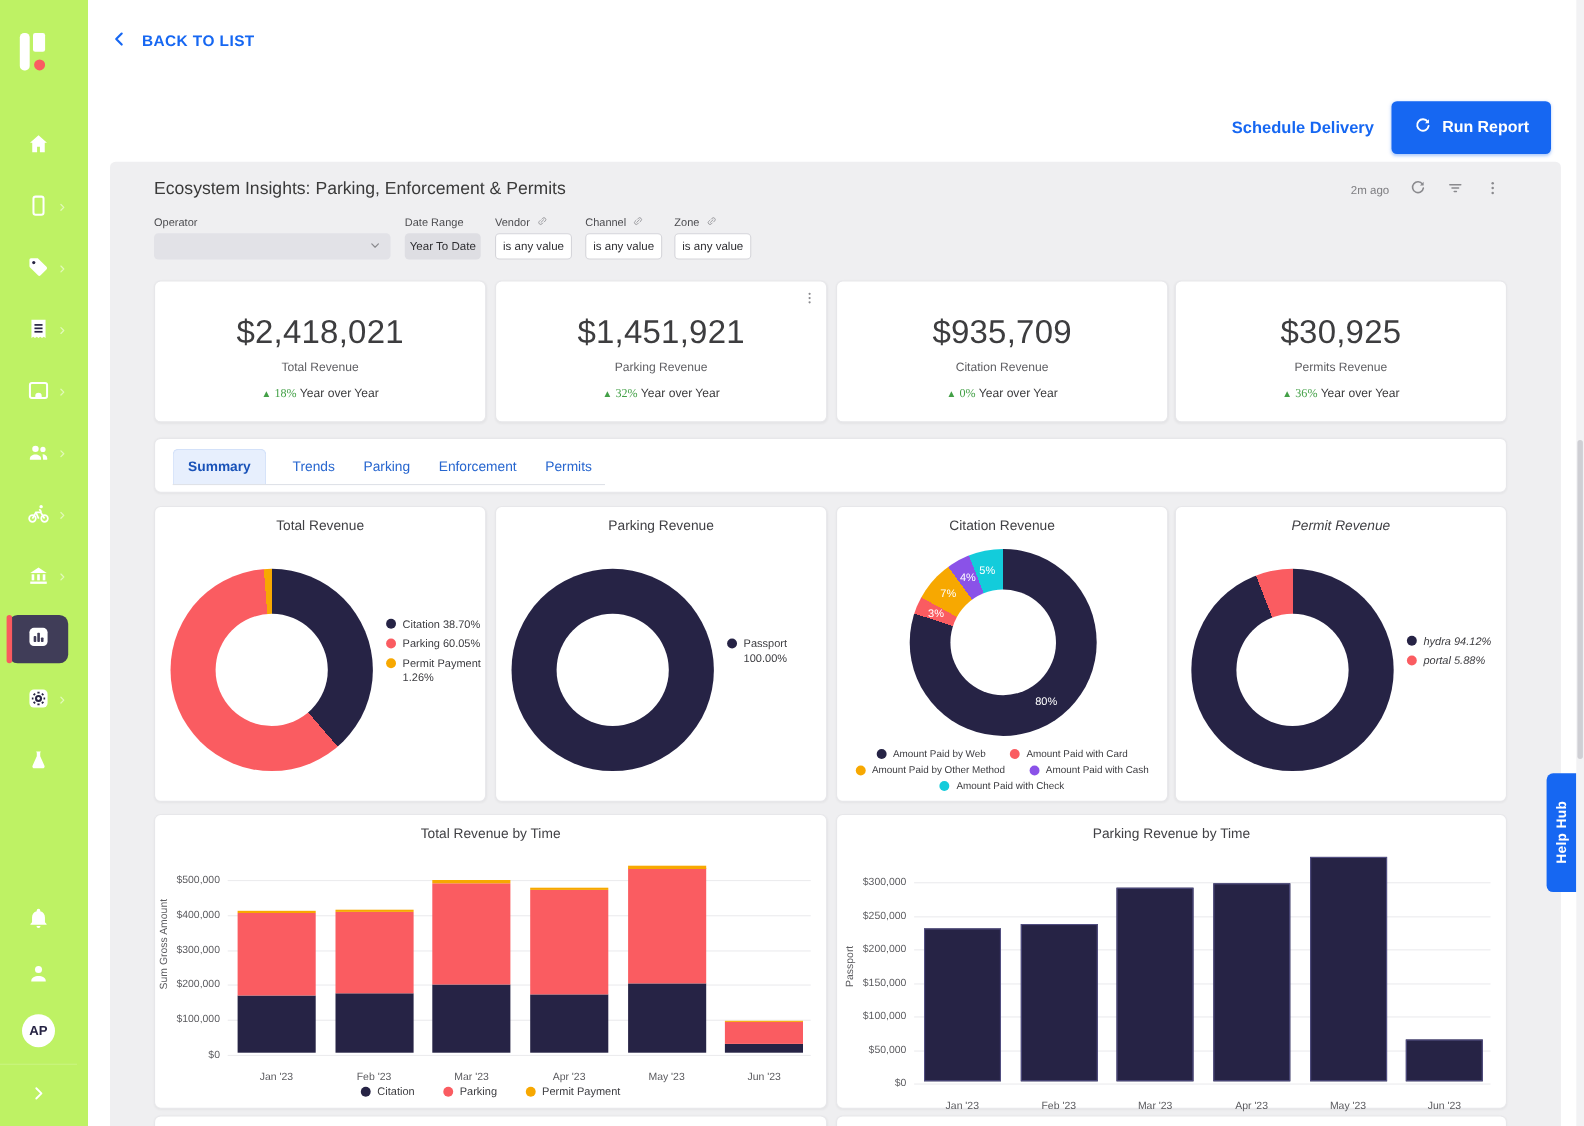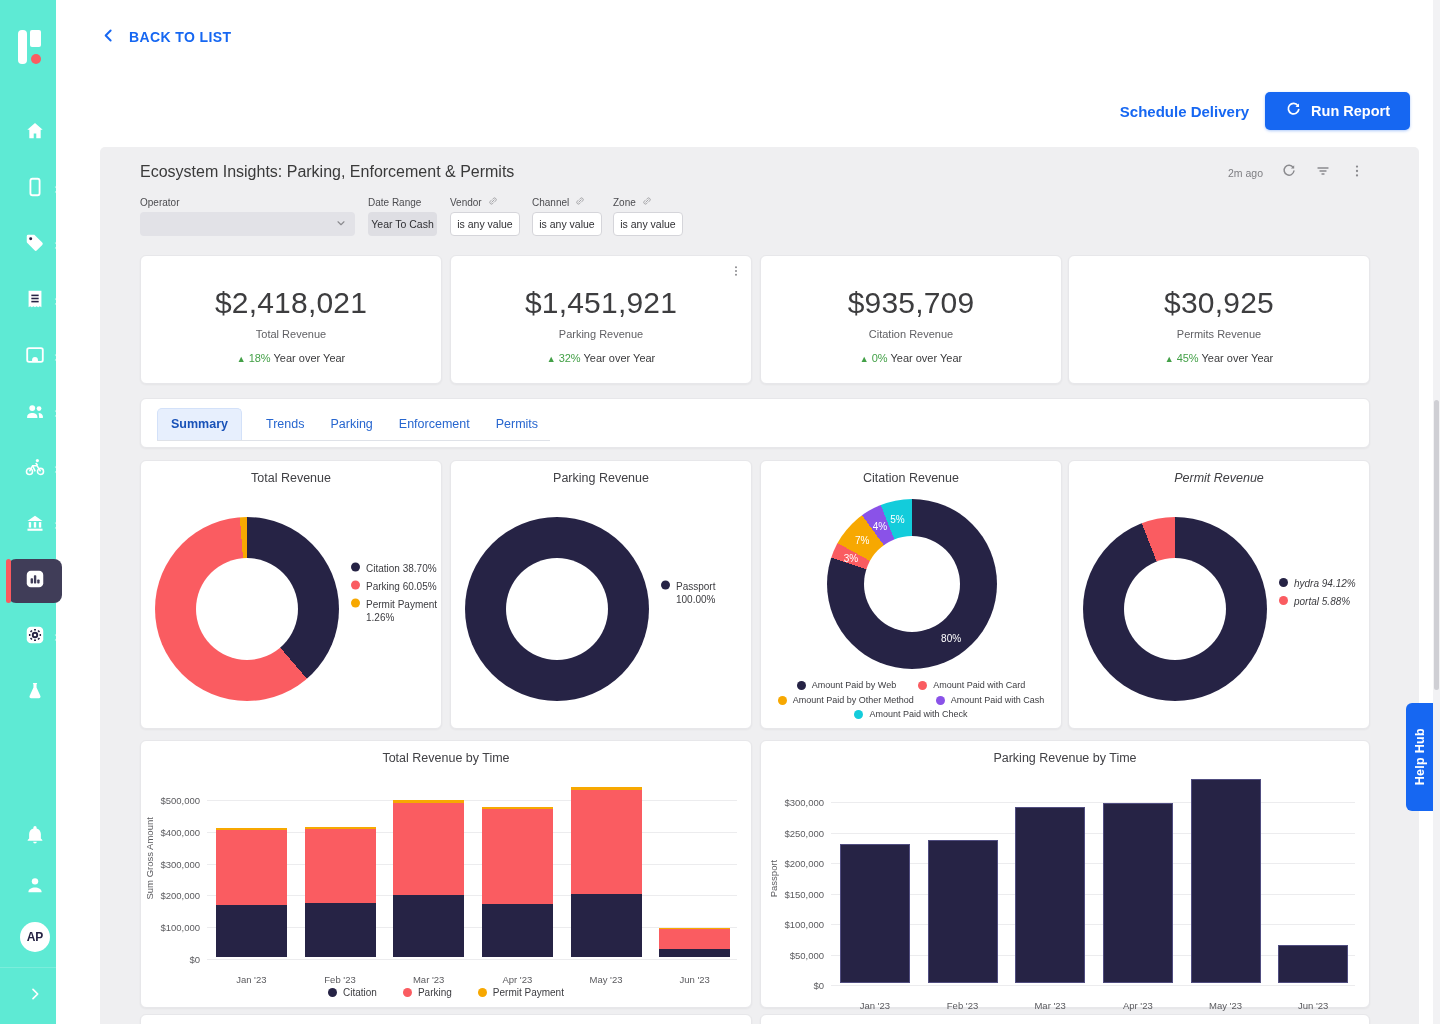--- a/index.html
+++ b/index.html
@@ -1,21 +1,21 @@
 <!DOCTYPE html>
 <html><head>
 <meta charset="utf-8">
 <style>
   * { margin:0; padding:0; box-sizing:border-box; }
   html,body { width:1440px; height:1024px; overflow:hidden; background:#fff;
     font-family:"Liberation Sans", sans-serif; }
   body { position:relative; }
 
   
-  .sidebar { position:absolute; left:0; top:0; width:56px; height:1024px; background:#5eead4; z-index:20; }
+  .sidebar { position:absolute; left:0; top:0; width:80px; height:1024px; background:#bef264; z-index:20; }
   .logo { position:absolute; left:17px; top:28px; width:38px; height:38px; }
   .logo .bar { position:absolute; left:1px; top:2px; width:9px; height:34px; background:#fff; border-radius:4px; }
   .logo .sq { position:absolute; left:13px; top:2px; width:11px; height:17px; background:#fff; border-radius:2px; }
   .logo .dot { position:absolute; left:14px; top:26px; width:10px; height:10px; background:#fa5c61; border-radius:50%; }
   .nav { position:absolute; left:0; top:111px; width:70px; display:flex; flex-direction:column; gap:12px; }
   .nav-item { position:relative; width:70px; height:44px; display:flex; align-items:center; justify-content:center; cursor:pointer; }
   .nav-item svg { width:22px; height:22px; position:relative; z-index:2; }
   .nav-item .chev { position:absolute; right:9px; top:50%; transform:translateY(-50%); z-index:2; }
   .nav-item .chev svg { width:9px; height:9px; }
   .nav-item.active::after { content:""; position:absolute; left:8px; right:8px; top:0; bottom:0; background:#403d58; border-radius:8px; }
@@ -23,21 +23,21 @@
   .side-bottom { position:absolute; left:0; bottom:0; width:70px; }
   .side-bottom .nav-item { height:44px; margin-bottom:6px; }
   .avatar { width:30px; height:30px; border-radius:50%; background:#fff; color:#262343; font-size:12px; font-weight:bold; display:flex; align-items:center; justify-content:center; position:relative; z-index:2; }
   .side-divider { height:1px; background:rgba(255,255,255,0.18); margin:8px 0 6px 0; }
 
   
   .back-link { position:absolute; left:100px; top:27px; display:flex; align-items:center; gap:12px; color:#1667f2; font-size:14px; font-weight:bold; letter-spacing:0.4px; cursor:pointer; }
   .back-link svg { width:17px; height:17px; }
   .top-actions { position:absolute; right:30px; top:92px; display:flex; align-items:center; gap:16px; }
   .schedule-link { color:#1667f2; font-size:15px; font-weight:bold; cursor:pointer; }
-  .run-btn { display:flex; align-items:center; gap:9px; background:#1667f2; color:#fff; font-size:14.5px; font-weight:bold; border:none; border-radius:5px; padding:0 20px; height:38px; cursor:pointer; box-shadow:0 1px 3px rgba(22,103,242,0.35); }
+  .run-btn { display:flex; align-items:center; gap:9px; background:#1667f2; color:#fff; font-size:14.5px; font-weight:bold; border:none; border-radius:5px; padding:0 20px; height:48px; cursor:pointer; box-shadow:0 1px 3px rgba(22,103,242,0.35); }
   .run-btn svg { width:17px; height:17px; }
 
   
   .panel { position:absolute; left:100px; top:147px; width:1319px; height:1200px; background:#efeff1; border-radius:5px 5px 0 0; }
   .panel-title { position:absolute; left:40px; top:16px; font-size:16px; color:#3a3a3a; }
   .panel-meta { position:absolute; right:54px; top:16px; display:flex; align-items:flex-end; gap:18px; }
   .panel-meta .ago { font-size:10.5px; color:#7e7e82; }
   .panel-meta .micon { width:16px; height:16px; cursor:pointer; }
   .panel-meta .micon svg { width:16px; height:16px; }
 
@@ -54,21 +54,21 @@
 
   
   .card { position:absolute; background:#fff; border:1px solid #e7e7ea; border-radius:6px; box-shadow:0 1px 2px rgba(30,30,40,0.05); }
 
   
   .kpi { height:129px; text-align:center; }
   .kpi .val { margin-top:30px; font-size:30px; color:#3d3d3f; letter-spacing:0.2px; }
   .kpi .klabel { margin-top:8px; font-size:11px; color:#5f5f63; }
   .kpi .delta { margin-top:12px; font-size:11px; color:#3a3a3c; }
   .kpi .delta .tri { color:#43a047; font-size:9px; margin-right:3px; }
-  .kpi .delta .pct { color:#43a047; }
+  .kpi .delta .pct { color:#43a047;font-family:Liberation Serif, serif; }
   .kpi .kebab { position:absolute; right:8px; top:8px; cursor:pointer; }
   .kpi .kebab svg { width:14px; height:14px; }
 
   
   .tabs-card { height:50px; }
   .tablist { display:inline-flex; align-items:flex-end; gap:22px; margin:9px 0 0 16px; border-bottom:1.5px solid #dfe2e8; padding-right:10px; }
   .tab { font-size:12.5px; color:#2766cf; padding:8px 2px 9px 2px; cursor:pointer; }
   .tab.active { background:#e7effd; border:1px solid #d3e1f9; border-bottom:none; border-radius:5px 5px 0 0; padding:8px 13px 9px 13px; font-weight:bold; color:#1952b8; }
 
   
@@ -284,21 +284,21 @@
           <span></span>
           <span><svg viewBox="0 0 24 24" style="width:12px;height:12px">
               <path d="M6 9.5l6 6 6-6" fill="none" stroke="#8a8a8e" stroke-width="2.2" stroke-linecap="round" stroke-linejoin="round"></path>
             </svg></span>
         </div>
       </div>
       <div class="filter" style="left: 228px;">
         <div class="flabel">
           <span>Date Range</span>
         </div>
-        <div class="fctrl filled" style="width: 69px;">Year To Cash</div>
+        <div class="fctrl filled" style="width: 69px;">Year To Date</div>
       </div>
       <div class="filter" style="left: 310px;">
         <div class="flabel">
           <span>Vendor</span>
           <span><svg viewBox="0 0 24 24" style="width:12px;height:12px">
               <path d="M9.6 14.4l4.8-4.8M8.2 10.8l-1.6 1.6a3.3 3.3 0 0 0 4.7 4.7l1.6-1.6M15.8 13.2l1.6-1.6a3.3 3.3 0 0 0-4.7-4.7l-1.6 1.6" fill="none" stroke="#97979b" stroke-width="1.7" stroke-linecap="round"></path>
             </svg></span>
         </div>
         <div class="fctrl outlined" style="width: 70px;">is any value</div>
       </div>
@@ -338,21 +338,21 @@
         <div class="delta"><span class="tri">▲</span><span class="pct">32%</span> Year over Year</div>
       </div>
       <div class="card kpi" style="left: 660px; top: 108px; width: 302px;">
         <div class="val">$935,709</div>
         <div class="klabel">Citation Revenue</div>
         <div class="delta"><span class="tri">▲</span><span class="pct">0%</span> Year over Year</div>
       </div>
       <div class="card kpi" style="left: 968px; top: 108px; width: 302px;">
         <div class="val">$30,925</div>
         <div class="klabel">Permits Revenue</div>
-        <div class="delta"><span class="tri">▲</span><span class="pct">45%</span> Year over Year</div>
+        <div class="delta"><span class="tri">▲</span><span class="pct">36%</span> Year over Year</div>
       </div>
     </div>
   <div class="card tabs-card" style="left:40px; top:251px; width:1230px;">
     <div class="tablist" id="tablist">
         <div class="tab active">Summary</div>
         <div class="tab">Trends</div>
         <div class="tab">Parking</div>
         <div class="tab">Enforcement</div>
         <div class="tab">Permits</div>
       </div>

